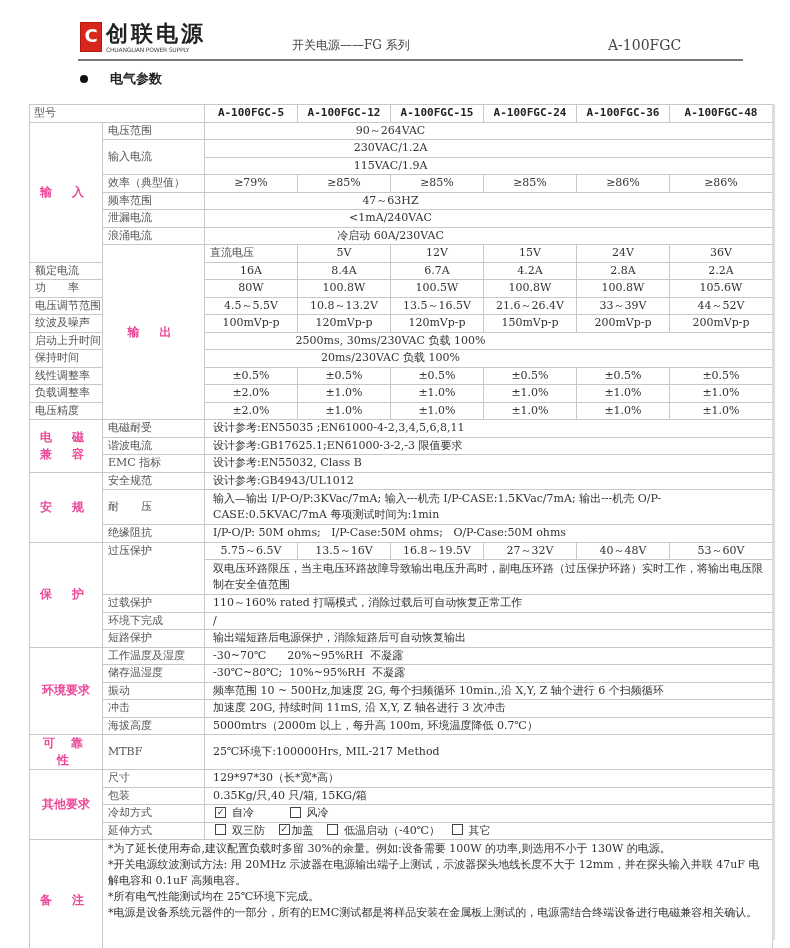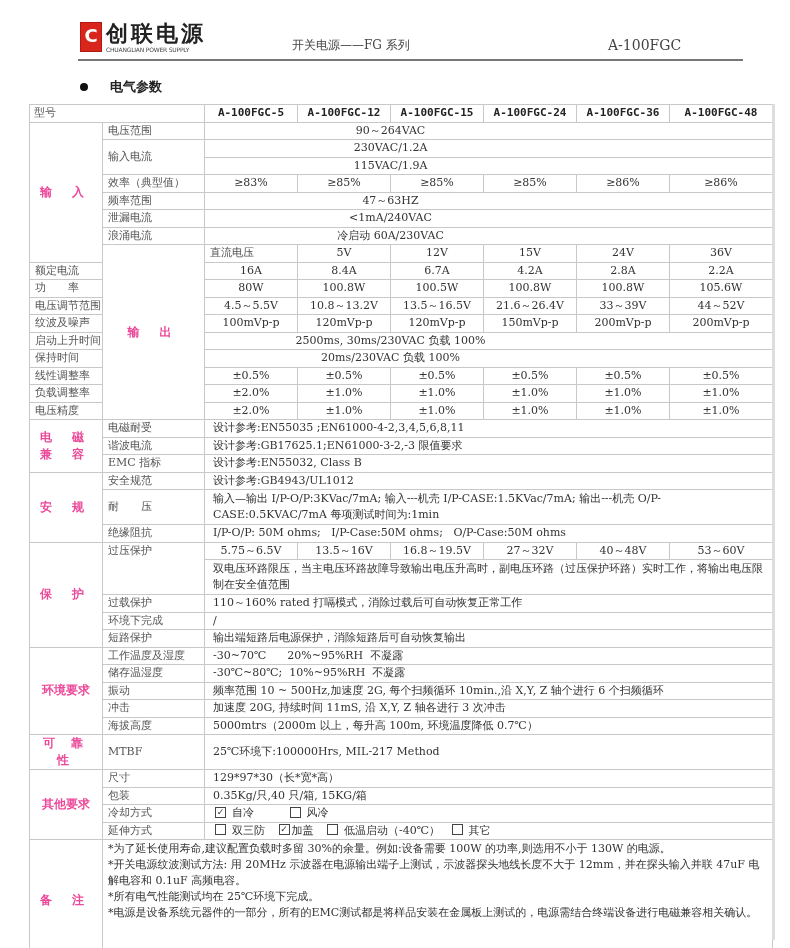--- a/index.html
+++ b/index.html
@@ -7,21 +7,21 @@
          font-family: "DejaVu Serif", "Liberation Serif", serif; color: #333; }
   .header { position: absolute; left: 78px; top: 20px; width: 665px; height: 40px; }
   .logo { position: absolute; left: 2px; top: 2px; width: 220px; height: 32px; }
   .logo-box { position: absolute; left: 0; top: 0; width: 20px; height: 28px; background: #d9261c;
               color: #fff; font: bold 18px "DejaVu Sans", sans-serif; text-align: center; line-height: 26px; border: 1px solid #b01a12; }
   .logo-cn { position: absolute; left: 26px; top: -3px; font: bold 22px "DejaVu Sans", sans-serif; color: #222; letter-spacing: 3px; text-align: center; }
   .logo-en { position: absolute; left: 26px; top: 24px; font: 6px "DejaVu Sans", sans-serif; color: #444; letter-spacing: -0.2px; }
   .doc-title { position: absolute; left: 214px; top: 17px; font-size: 12px; color: #444; }
   .model-code { position: absolute; left: 530px; top: 17px; font-size: 14px; color: #444; }
   .header-rule { position: absolute; left: 0; top: 39px; width: 665px; height: 2px; background: #777; }
-  .section-title { position: absolute; left: 80px; top: 78px; font: bold 13px "DejaVu Sans", sans-serif; color: #222; text-align: center; }
+  .section-title { position: absolute; left: 80px; top: 70px; font: bold 13px "DejaVu Sans", sans-serif; color: #222; text-align: center; }
   .section-title .bullet { display: inline-block; width: 8px; height: 8px; border-radius: 50%; background: #111; margin-right: 22px; vertical-align: middle; position: relative; top: -1px; }
 
   table.spec { position: absolute; left: 29px; top: 104px; width: 743px; border-collapse: collapse; table-layout: fixed; font-size: 11px; }
   table.spec td { border: 1px solid #c8c8c8; padding: 0 4px; height: 16.5px; line-height: 16px; color: #333; white-space: nowrap; overflow: hidden; }
   table.spec td.cat { text-align: center; font: bold 12px "DejaVu Sans", sans-serif; color: #ec4899; white-space: normal; letter-spacing: 8px; }
   table.spec td.cat.tight { letter-spacing: 0; }
   table.spec td.lbl { color: #555; padding-left: 5px; }
   table.spec td.c { text-align: center; }
   table.spec td.span { text-align: center; padding-right: 200px; }
   table.spec td.txt { text-align: left; padding-left: 8px; }
@@ -79,21 +79,21 @@
   </tr>
   <tr>
     <td rowspan="2" class="lbl">输入电流</td>
     <td colspan="6" class="span">230VAC/1.2A</td>
   </tr>
   <tr>
     <td colspan="6" class="span">115VAC/1.9A</td>
   </tr>
   <tr>
     <td class="lbl">效率（典型值）</td>
-    <td class="c">≥83%</td>
+    <td class="c">≥79%</td>
     <td class="c">≥85%</td>
     <td class="c">≥85%</td>
     <td class="c">≥85%</td>
     <td class="c">≥86%</td>
     <td class="c">≥86%</td>
   </tr>
   <tr>
     <td class="lbl">频率范围</td>
     <td colspan="6" class="span">47～63HZ</td>
   </tr>

